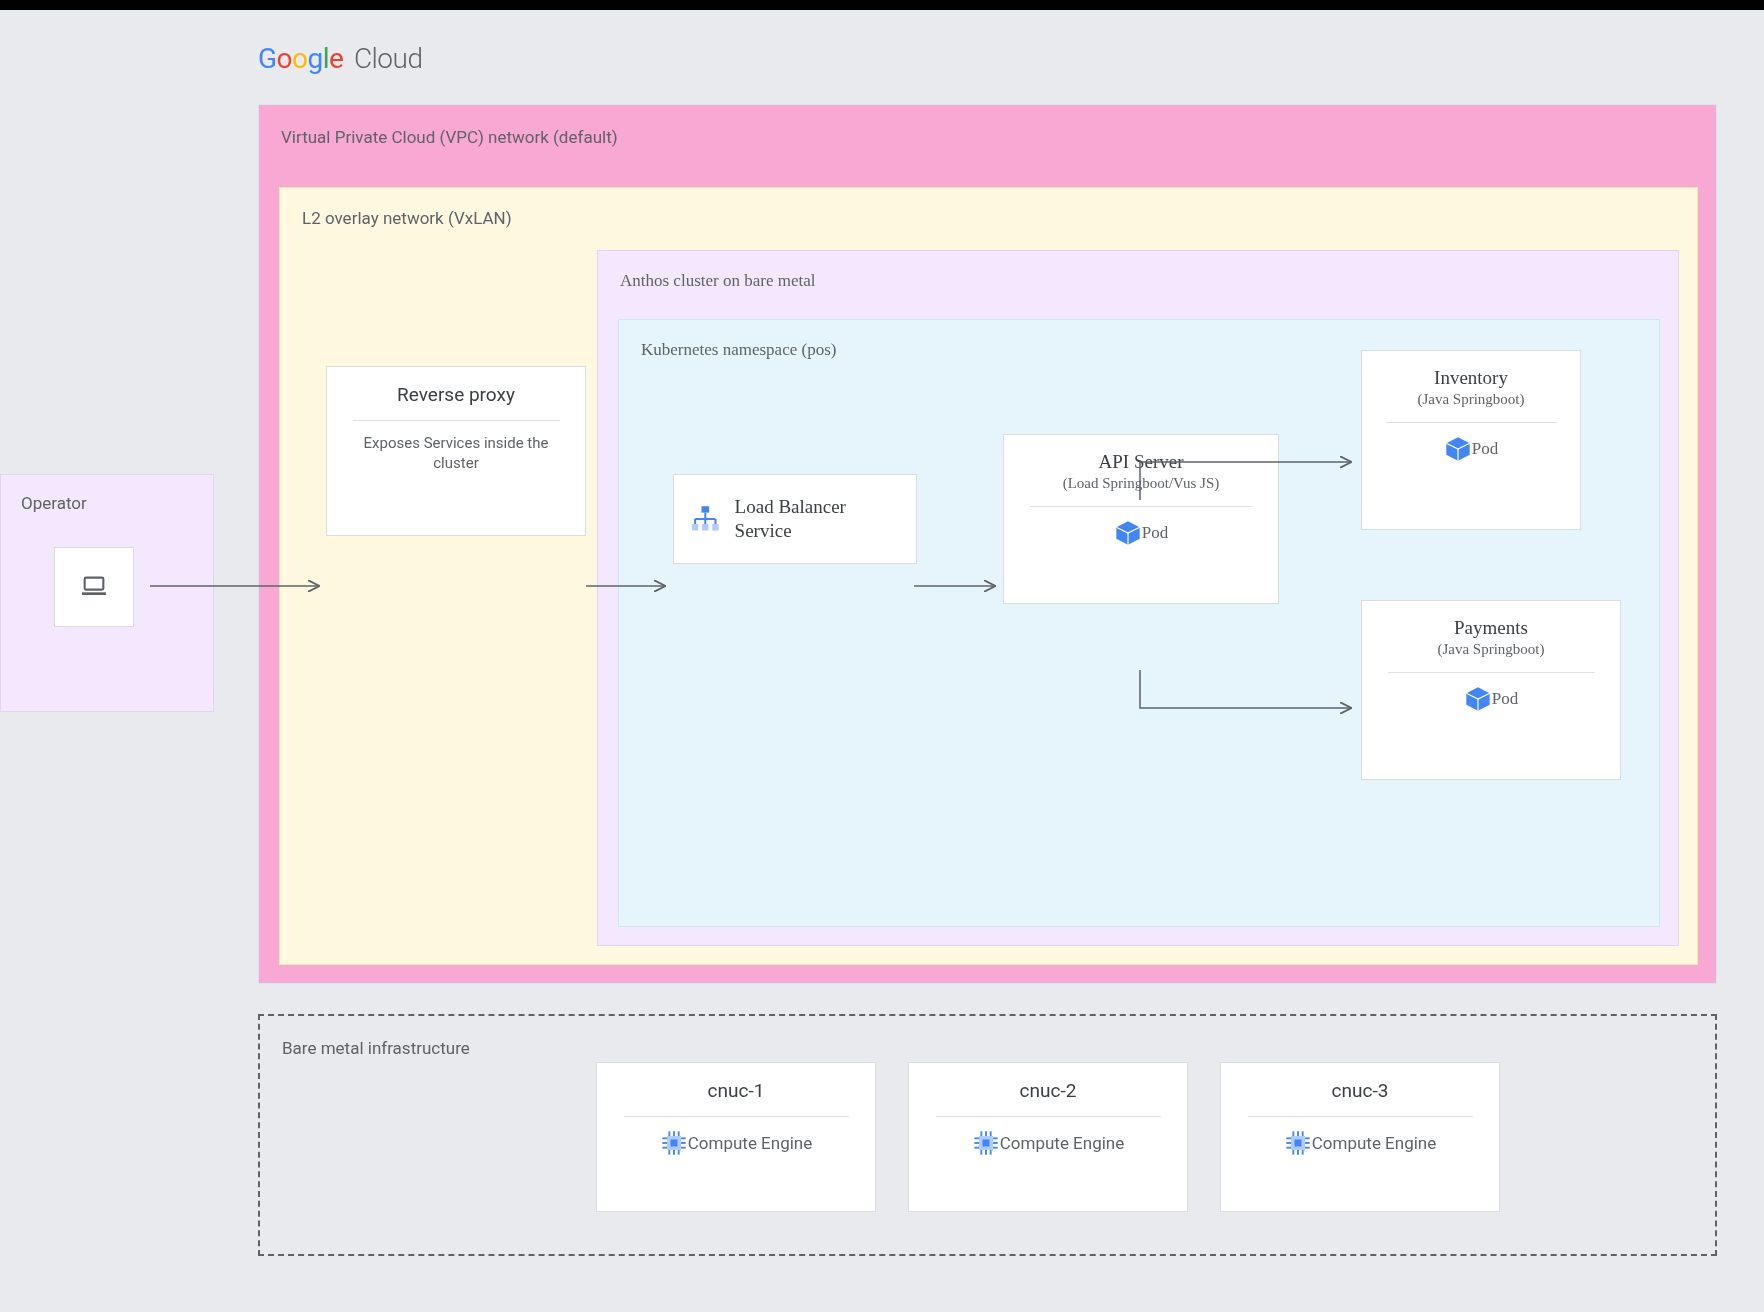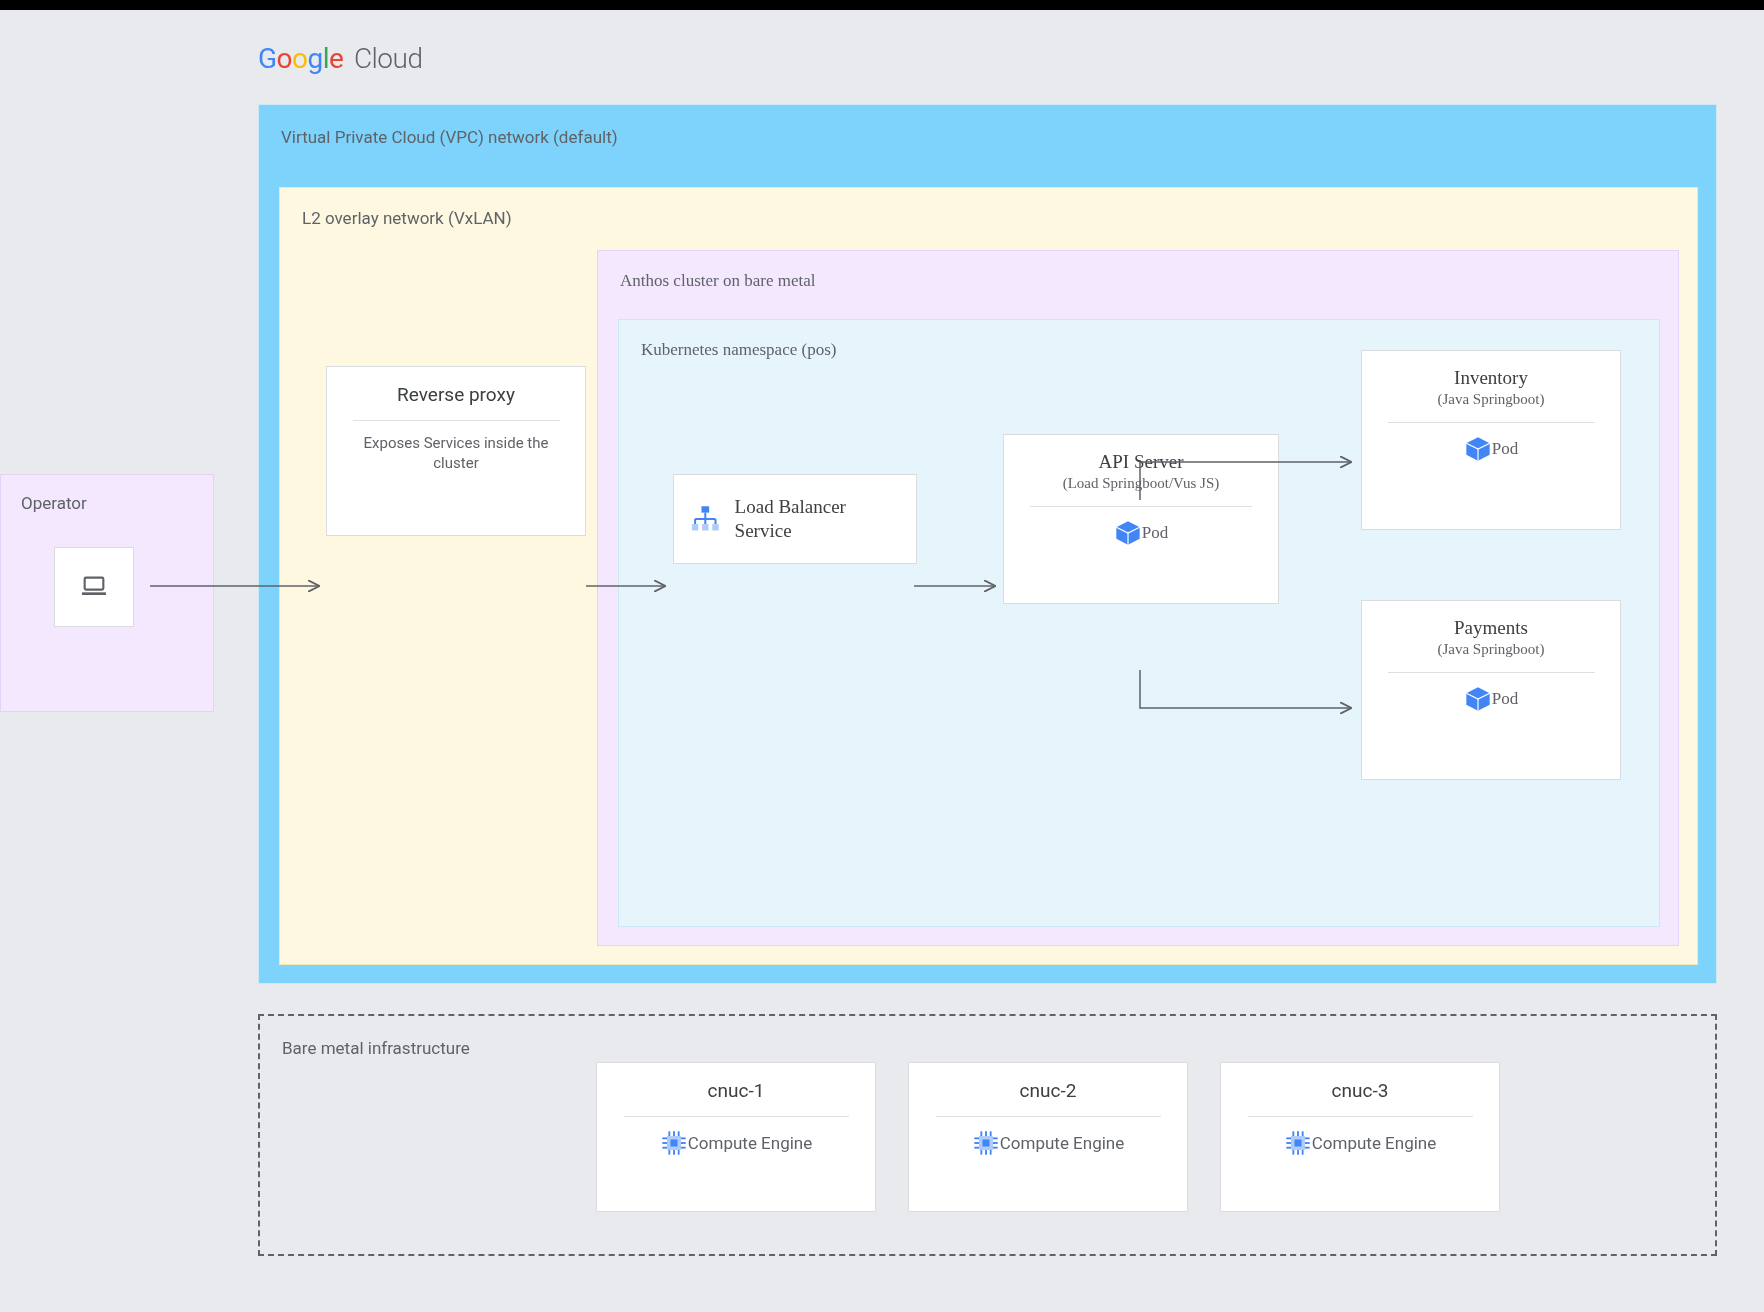--- a/index.html
+++ b/index.html
@@ -19,21 +19,21 @@
   .logo span:nth-child(2){color:#EA4335;}
   .logo span:nth-child(3){color:#FBBC05;}
   .logo span:nth-child(4){color:#4285F4;}
   .logo span:nth-child(5){color:#34A853;}
   .logo span:nth-child(6){color:#EA4335;}
   .logo .cloud { color:#5f6368; font-weight:300; margin-left:4px;}
 
   
   .vpc {
     position:absolute; left:258px; top:104px; width:1459px; height:880px;
-    background:#7dd3fc; border:1px solid #cde7f5;
+    background:#f9a8d4; border:1px solid #cde7f5;
   }
   .label { position:absolute; font-size:17px; color:#5f6368; }
   .vpc-label { left:22px; top:22px; }
 
   .l2 {
     position:absolute; left:20px; top:82px; width:1419px; height:778px;
     background:#fff8e1; border:1px solid #f5e6b3;
   }
   .l2-label { left:22px; top:20px; }
 
@@ -68,21 +68,21 @@
 
   
   .revproxy { left:46px; top:178px; width:260px; height:170px; }
   .revproxy .desc { font-size:15px; color:#5f6368; text-align:center; line-height:1.35; }
 
   
   .lbcard { position:absolute; left:54px; top:154px; width:244px; height:90px; background:#fff; border:1px solid #dadce0; display:flex; align-items:center; gap:14px; padding:0 16px; }
   .lb-text { font-size:19px; color:#3c4043; line-height:1.25; }
 
   .api { left:384px; top:114px; width:276px; height:170px; }
-  .inv { left:742px; top:30px; width:260px; height:180px; }
+  .inv { left:742px; top:30px; width:220px; height:180px; }
   .pay { left:742px; top:280px; width:260px; height:180px; }
 
   
   .bm {
     position:absolute; left:258px; top:1014px; width:1459px; height:242px;
     border:2px dashed #5f6368; background:transparent;
   }
   .bm-label { left:22px; top:22px; }
   .cnuc { position:absolute; top:46px; width:280px; height:150px; }
   .cnuc1 { left:336px; }

